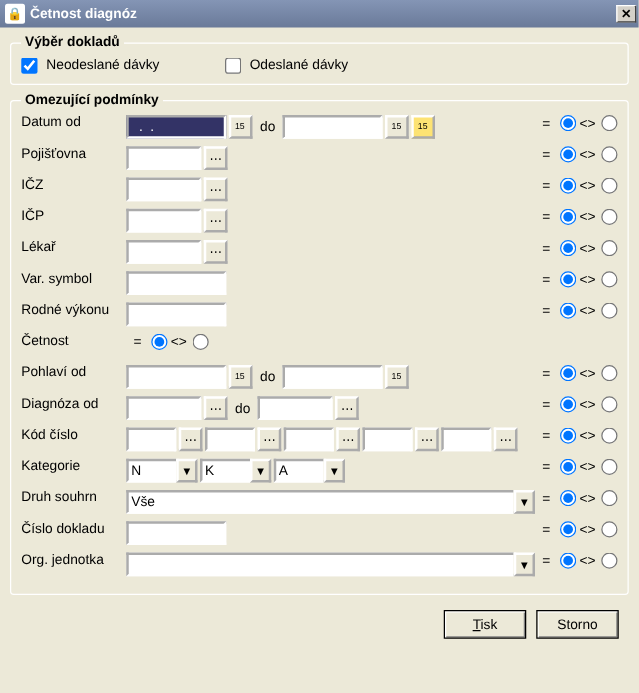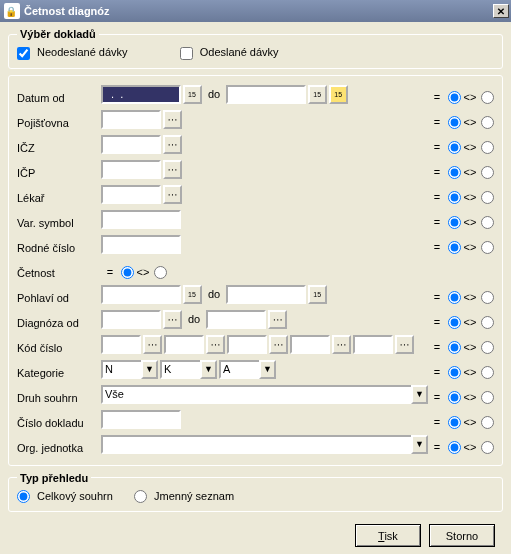--- a/index.html
+++ b/index.html
@@ -66,21 +66,21 @@
     border: 1px groove #fff;
     border-radius: 3px;
   }
   input[type="checkbox"], input[type="radio"] {
     margin: 0 4px 0 0;
     vertical-align: middle;
   }
   label.inline { margin-right: 18px; }
   .row {
     display: flex;
-    align-items: flex-end;
+    align-items: flex-start;
     min-height: 22px;
     margin-bottom: 3px;
   }
   .lbl {
     width: 84px;
     flex: 0 0 84px;
   }
   .fields {
     flex: 1;
     display: flex;
@@ -170,20 +170,21 @@
       <input type="checkbox" checked="" style="">
       <span>Neodeslané dávky</span>
     </label>
     <label class="inline" style="margin-left:31px">
       <input type="checkbox" style="">
       <span>Odeslané dávky</span>
     </label>
   </fieldset>
 
   <fieldset class="groupbox">
+    <legend>Omezující podmínky</legend>
 
     <div class="row">
       <div class="lbl">Datum od</div>
       <div class="fields">
         <input class="sunken sel w80" value="  .  .    " style="">
         <span class="btn-pick cal"></span>
         <span class="mid">do</span>
         <input class="sunken w80" style="">
         <span class="btn-pick cal"></span>
         <span class="btn-pick cal yellow"></span>
@@ -259,21 +260,21 @@
       </div>
       <div class="opcol">
         <span class="sym">=</span>
           <input type="radio" checked="" style="">
         <span class="sym">&lt;&gt;</span>
           <input type="radio" style="">
       </div>
     </div>
 
     <div class="row">
-      <div class="lbl">Rodné číslo</div>
+      <div class="lbl">Rodné výkonu</div>
       <div class="fields">
         <input class="sunken w80" style="">
       </div>
       <div class="opcol">
         <span class="sym">=</span>
           <input type="radio" checked="" style="">
         <span class="sym">&lt;&gt;</span>
           <input type="radio" style="">
       </div>
     </div>
@@ -408,30 +409,19 @@
       <div class="opcol">
         <span class="sym">=</span>
           <input type="radio" checked="" style="">
         <span class="sym">&lt;&gt;</span>
           <input type="radio" style="">
       </div>
     </div>
 
   </fieldset>
 
-  <fieldset class="groupbox">
-    <legend>Typ přehledu</legend>
-    <label class="inline">
-      <input type="radio" name="typ" checked="" style="">
-      <span>Celkový souhrn</span>
-    </label>
-    <label class="inline">
-      <input type="radio" name="typ" style="">
-      <span>Jmenný seznam</span>
-    </label>
-  </fieldset>
 
   <div class="footer">
     <button class="button"><span class="ul">T</span><span>isk</span></button>
     <button class="button"><span>Storno</span></button>
   </div>
 
 </div>
 
 </body></html>

